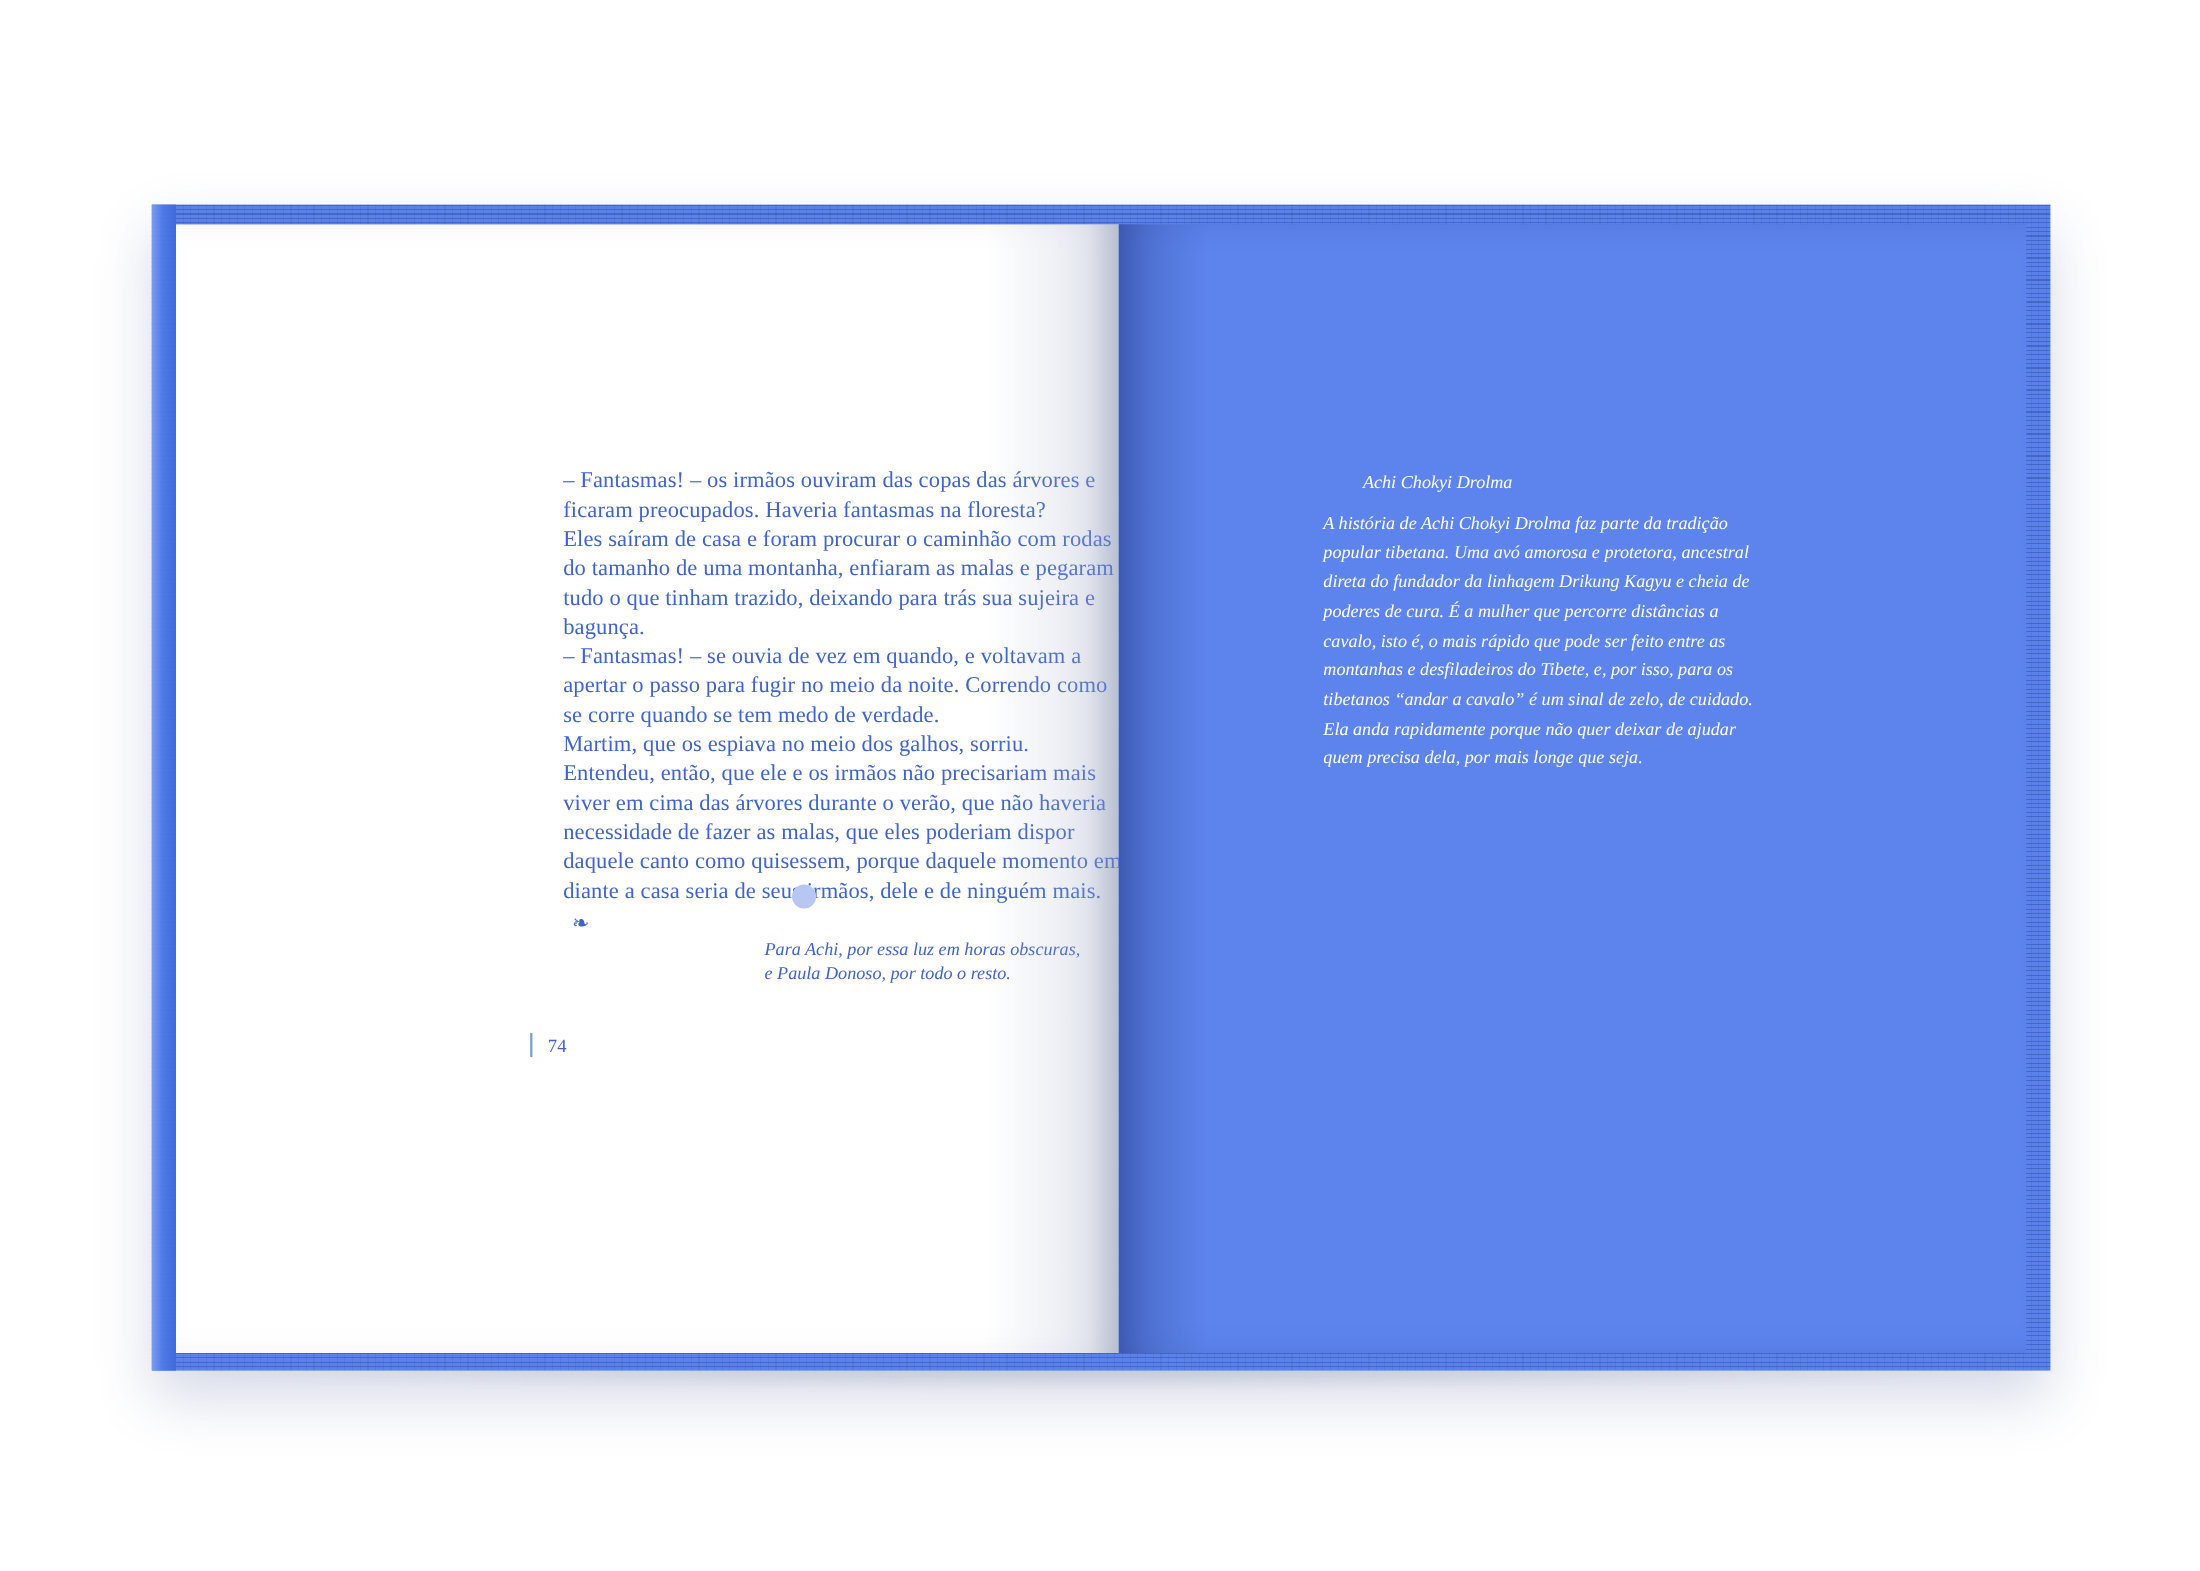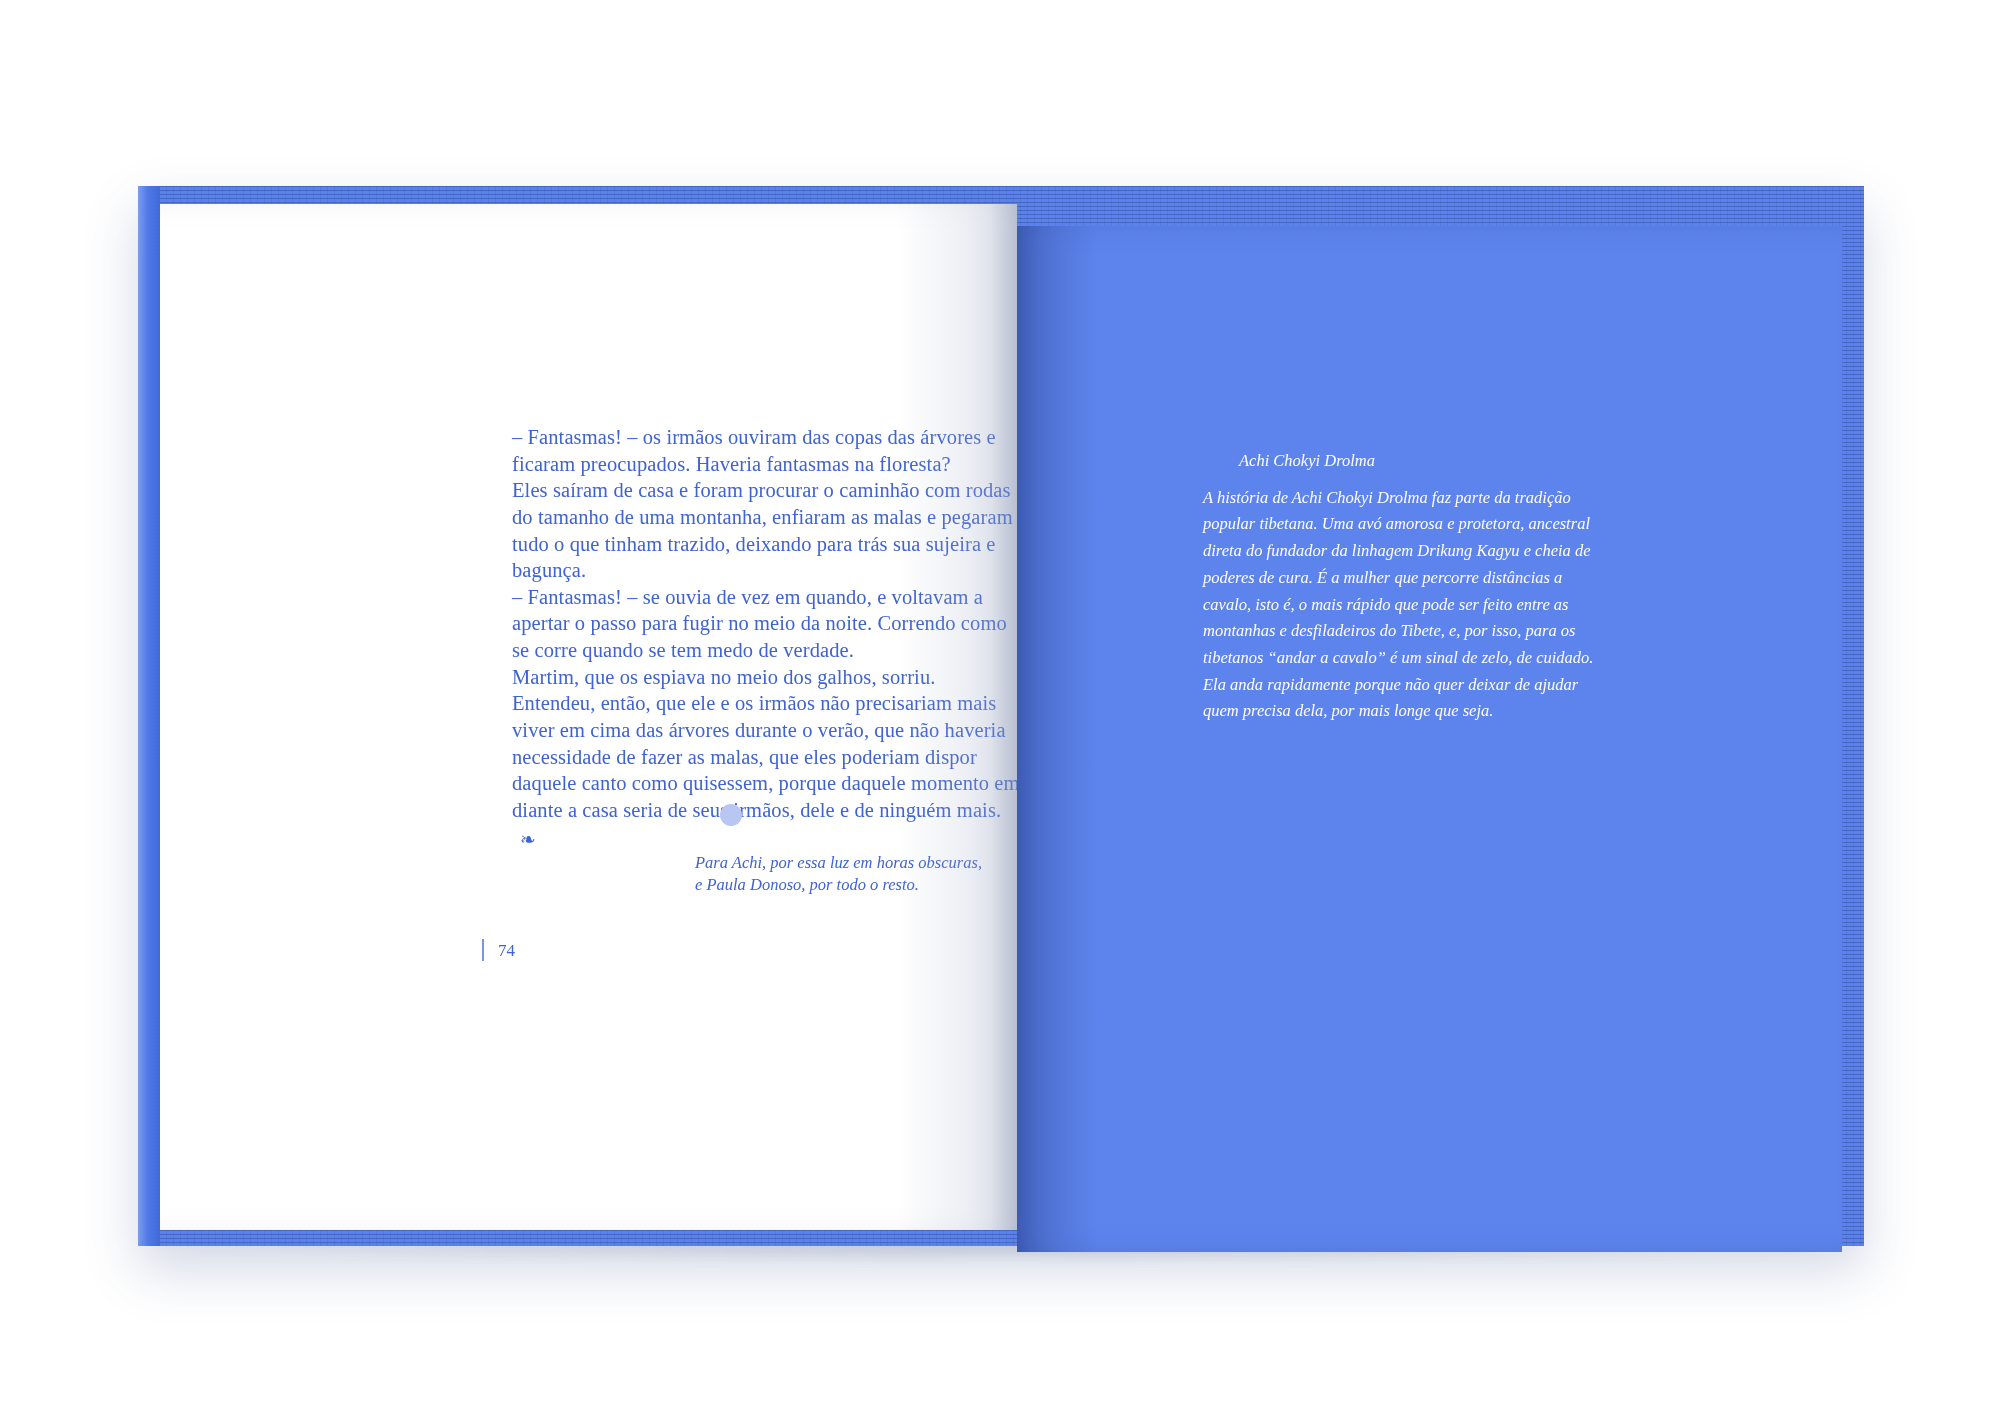--- a/index.html
+++ b/index.html
@@ -100,21 +100,20 @@
     right: 0; top: 0; bottom: 0;
     width: 120px;
     background: linear-gradient(to right, rgba(255,255,255,0) 0%, rgba(170,180,205,0.28) 78%, rgba(140,152,185,0.42) 100%);
     pointer-events: none;
   }
 
   .page-right {
     width: 825px;
     background: #5d84ec;
     box-shadow: inset 22px 0 40px -22px rgba(30,50,120,0.55);
-    margin-top: 22px;
   }
   .page-right::before {
     content: "";
     position: absolute;
     left: 0; top: 0; bottom: 0;
     width: 80px;
     background: linear-gradient(to right, rgba(28,48,120,0.30) 0%, rgba(28,48,120,0) 100%);
     pointer-events: none;
   }
 

